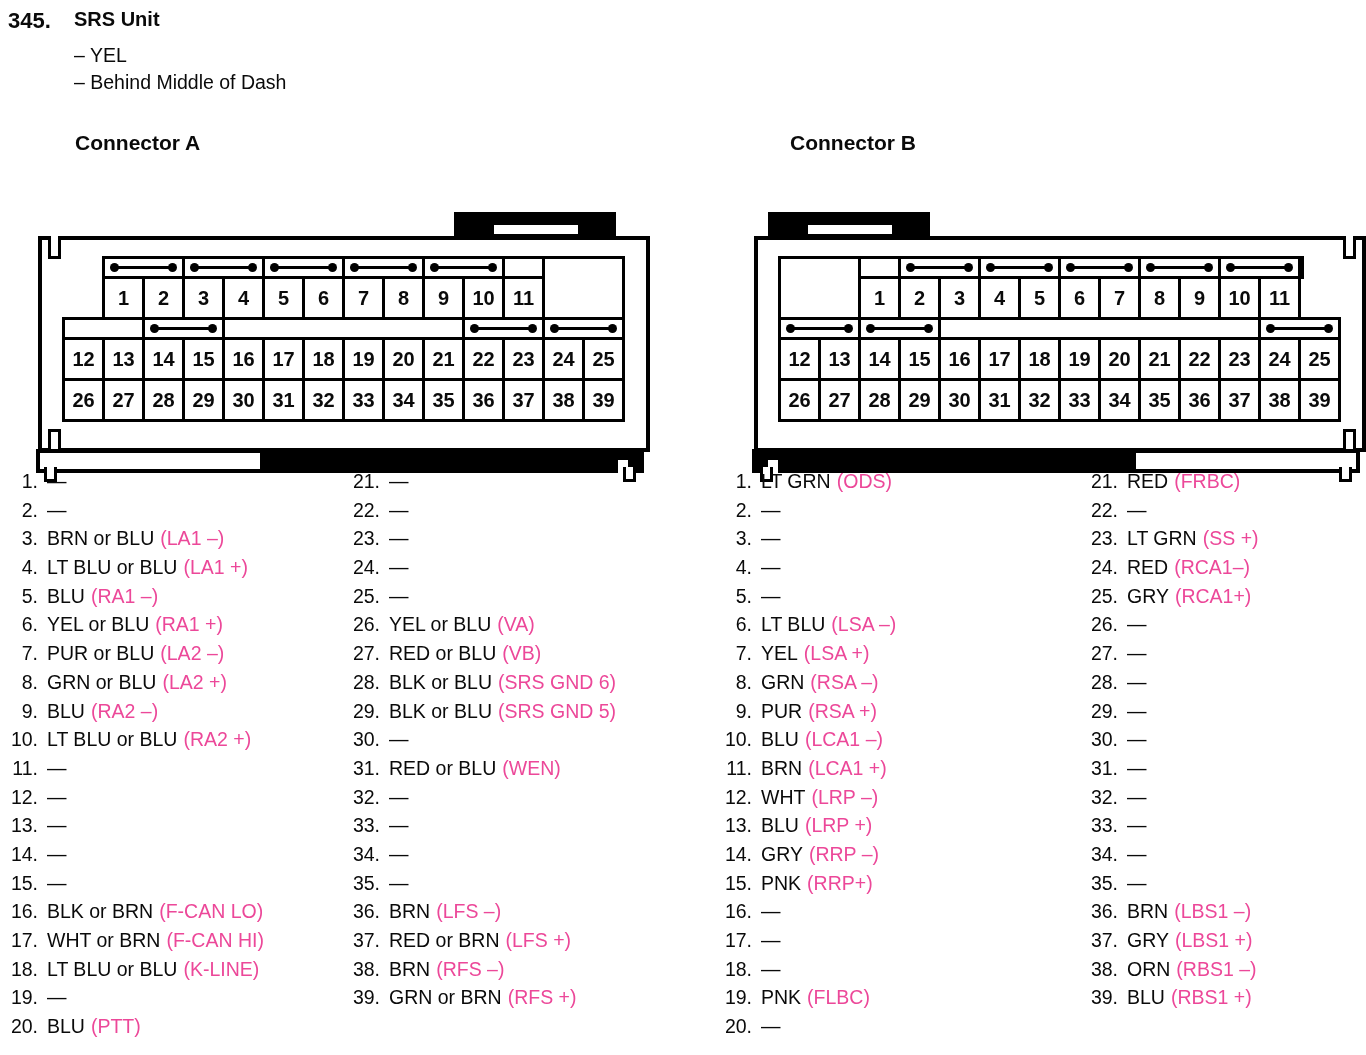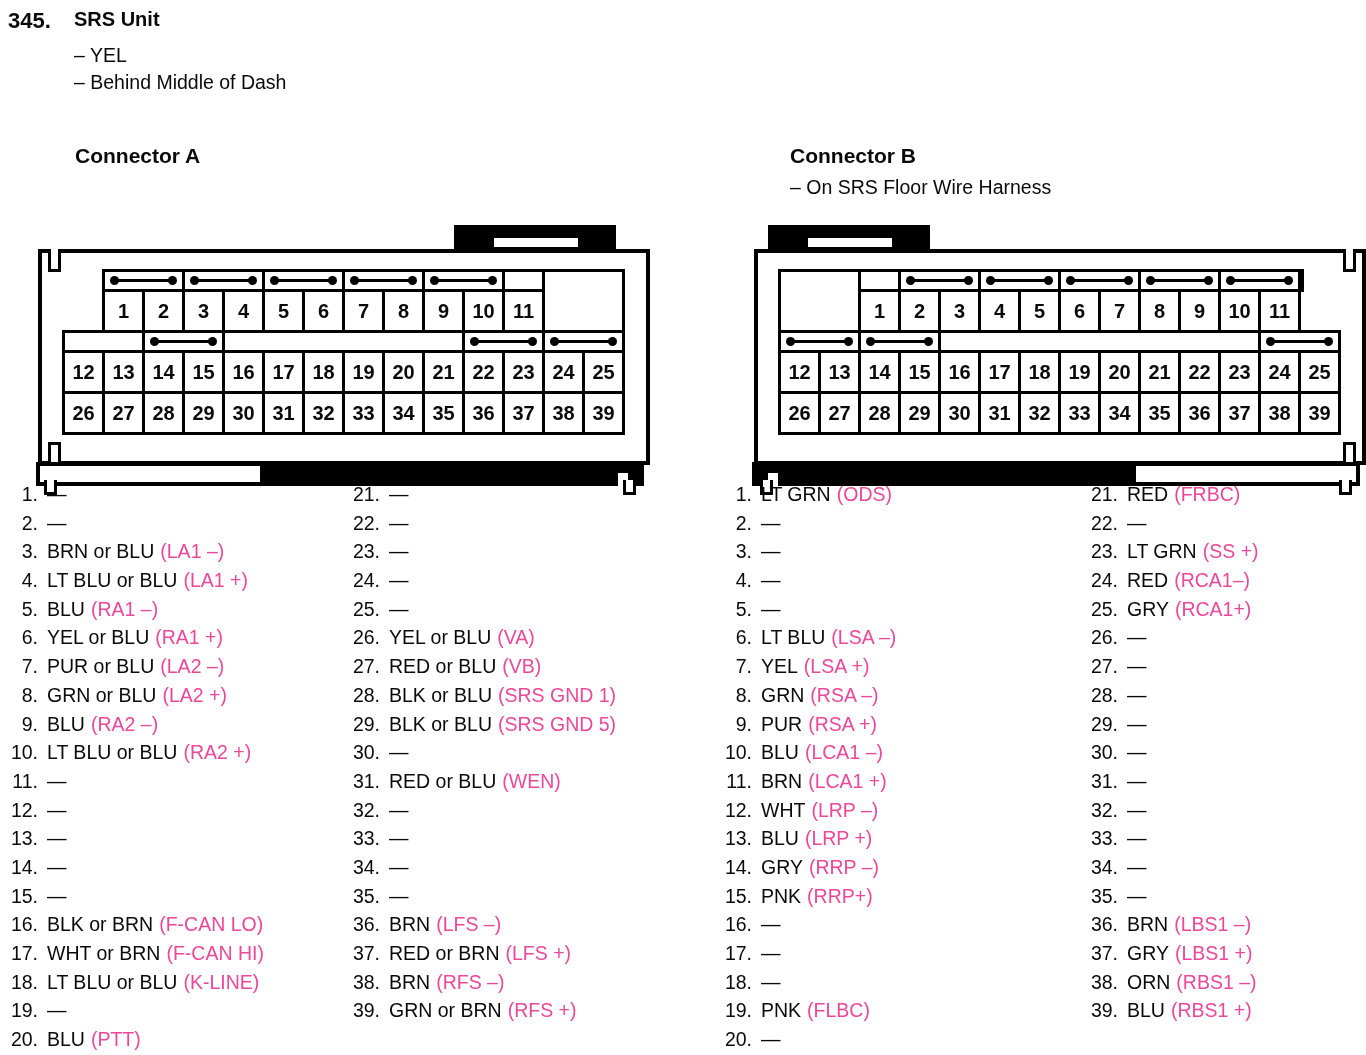--- a/index.html
+++ b/index.html
@@ -2,21 +2,21 @@
 <html><head>
 <meta charset="utf-8">
 <style>
   html,body{margin:0;padding:0;background:#fff;}
   .page{position:relative;width:1366px;height:1055px;background:#ffffff;overflow:hidden;
         font-family:"Liberation Sans",sans-serif;color:#0a0a0a;}
   .itemno{position:absolute;left:8px;top:8px;font-size:22px;font-weight:bold;}
   .title{position:absolute;left:74px;top:8px;font-size:20px;font-weight:bold;}
   .note{position:absolute;left:74px;font-size:19.5px;}
   .note.n0{top:44px;} .note.n1{top:71px;}
-  .conn{position:absolute;top:17px;width:684px;height:743px;}
+  .conn{position:absolute;top:4px;width:684px;height:743px;}
   .conn-a{left:0;} .conn-b{left:712px;}
   .cname{position:absolute;font-size:21px;font-weight:bold;top:127px;}
   .conn-a .cname{left:75px;} .conn-b .cname{left:78px;}
   .cloc{position:absolute;font-size:19.5px;top:159px;}
   .conn-a .cloc{left:75px;} .conn-b .cloc{left:78px;}
   .diagram{position:absolute;top:208px;width:616px;height:272px;}
   .conn-a .diagram{left:34px;} .conn-b .diagram{left:38px;}
   .ctab{position:absolute;top:0;height:26px;background:#000;}
   .ctab-slot{position:absolute;top:13px;height:9px;background:#fff;}
   .cbody{position:absolute;left:4px;top:24px;width:604px;height:208px;border:4px solid #000;
@@ -175,38 +175,37 @@
         <div class="pl"><div class="pn">20.</div><div class="pw">BLU</div><div class="ps">(PTT)</div></div>
       </div>
     <div class="plcol c2">
         <div class="pl"><div class="pn">21.</div><div class="pw">—</div></div>
         <div class="pl"><div class="pn">22.</div><div class="pw">—</div></div>
         <div class="pl"><div class="pn">23.</div><div class="pw">—</div></div>
         <div class="pl"><div class="pn">24.</div><div class="pw">—</div></div>
         <div class="pl"><div class="pn">25.</div><div class="pw">—</div></div>
         <div class="pl"><div class="pn">26.</div><div class="pw">YEL or BLU</div><div class="ps">(VA)</div></div>
         <div class="pl"><div class="pn">27.</div><div class="pw">RED or BLU</div><div class="ps">(VB)</div></div>
-        <div class="pl"><div class="pn">28.</div><div class="pw">BLK or BLU</div><div class="ps">(SRS GND 1)</div></div>
+        <div class="pl"><div class="pn">28.</div><div class="pw">BLK or BLU</div><div class="ps">(SRS GND 6)</div></div>
         <div class="pl"><div class="pn">29.</div><div class="pw">BLK or BLU</div><div class="ps">(SRS GND 5)</div></div>
         <div class="pl"><div class="pn">30.</div><div class="pw">—</div></div>
         <div class="pl"><div class="pn">31.</div><div class="pw">RED or BLU</div><div class="ps">(WEN)</div></div>
         <div class="pl"><div class="pn">32.</div><div class="pw">—</div></div>
         <div class="pl"><div class="pn">33.</div><div class="pw">—</div></div>
         <div class="pl"><div class="pn">34.</div><div class="pw">—</div></div>
         <div class="pl"><div class="pn">35.</div><div class="pw">—</div></div>
         <div class="pl"><div class="pn">36.</div><div class="pw">BRN</div><div class="ps">(LFS –)</div></div>
         <div class="pl"><div class="pn">37.</div><div class="pw">RED or BRN</div><div class="ps">(LFS +)</div></div>
         <div class="pl"><div class="pn">38.</div><div class="pw">BRN</div><div class="ps">(RFS –)</div></div>
         <div class="pl"><div class="pn">39.</div><div class="pw">GRN or BRN</div><div class="ps">(RFS +)</div></div>
       </div>
   </section>
 
   <section class="conn conn-b">
     <div class="cname">Connector B</div>
-    <div class="cloc">– On SRS Floor Wire Harness</div>
     <div class="diagram">
         <div class="ctab" style="left: 18px; width: 162px;">
           <div class="ctab-slot" style="left: 40px; width: 84px;"></div>
         </div>
         <div class="cbody">
           <div class="slot t rgt"></div>
           <div class="slot b rgt"></div>
           <div class="cell" style="left: 20px; top: 16px; width: 526px; height: 23px;"></div>
           <div class="cell" style="left: 140px; top: 16px; width: 83px; height: 23px;">
             <div class="db-line"></div>

